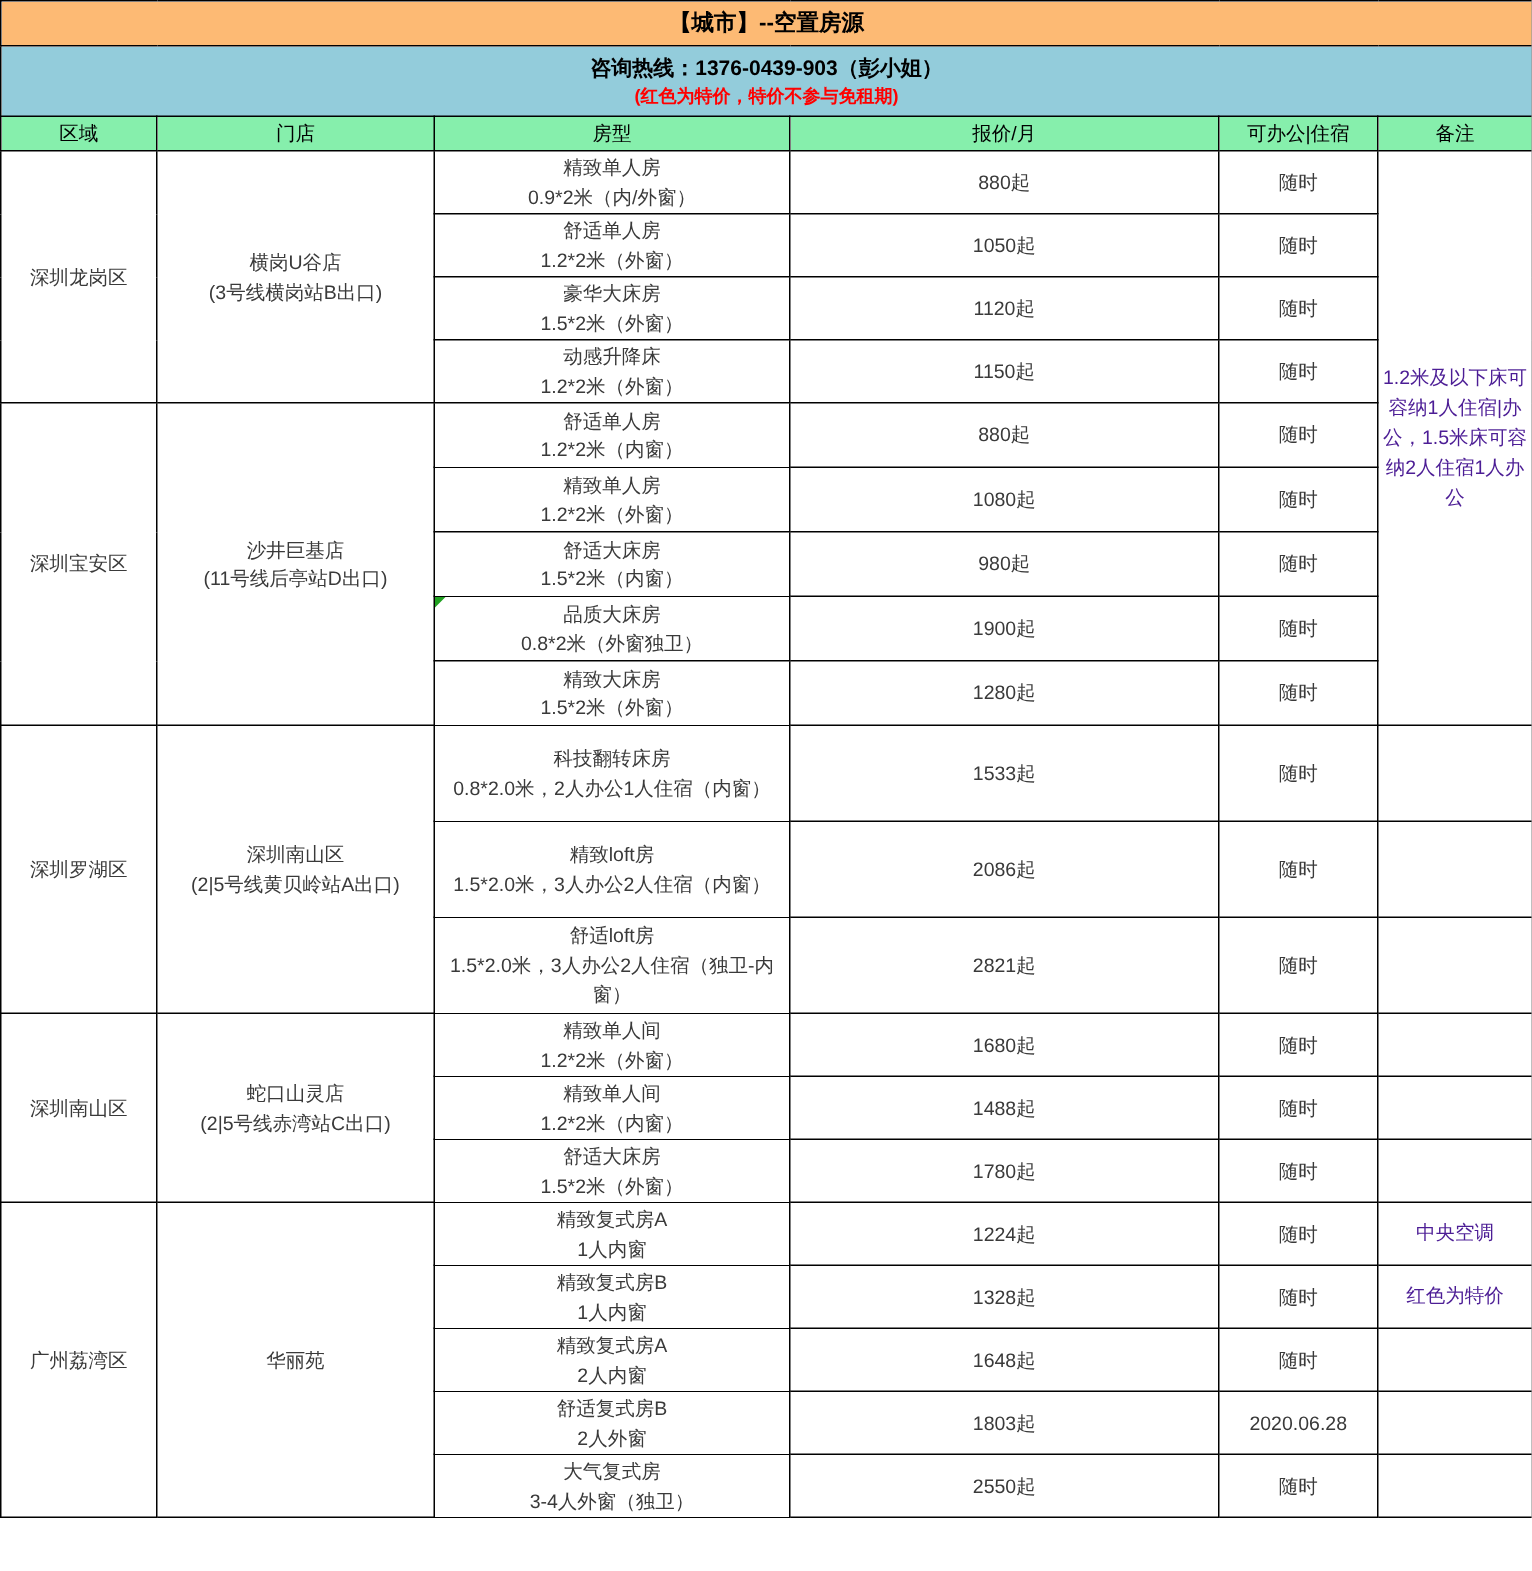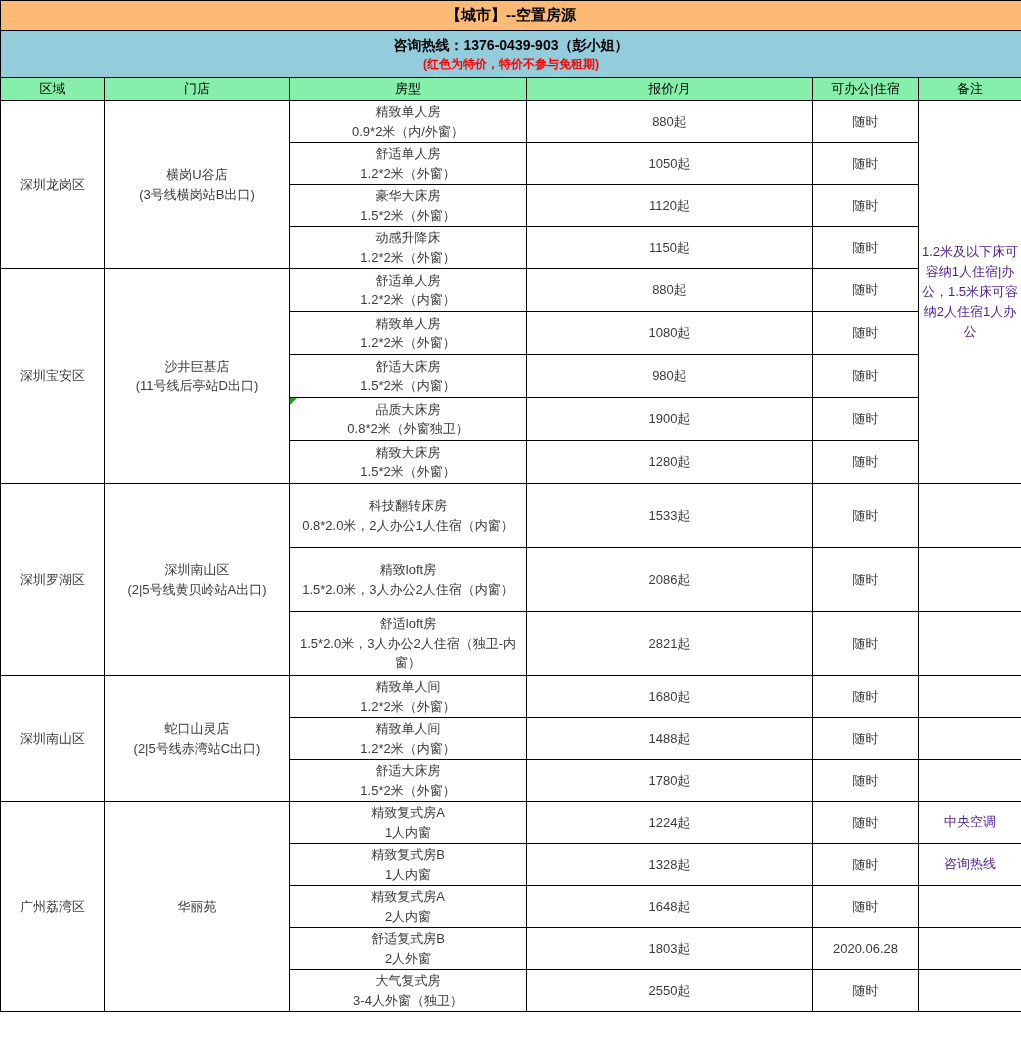--- a/index.html
+++ b/index.html
@@ -260,21 +260,21 @@
     <td class="data">随时</td>
     <td class="remark-cell">中央空调</td>
   </tr>
   <tr class="h44">
     <td class="data c-type">
       <div>精致复式房B</div>
       <div>1人内窗</div>
     </td>
     <td class="data">1328起</td>
     <td class="data">随时</td>
-    <td class="remark-cell">咨询热线</td>
+    <td class="remark-cell">红色为特价</td>
   </tr>
   <tr class="h44">
     <td class="data c-type">
       <div>精致复式房A</div>
       <div>2人内窗</div>
     </td>
     <td class="data">1648起</td>
     <td class="data">随时</td>
     <td class="remark-cell"></td>
   </tr>

